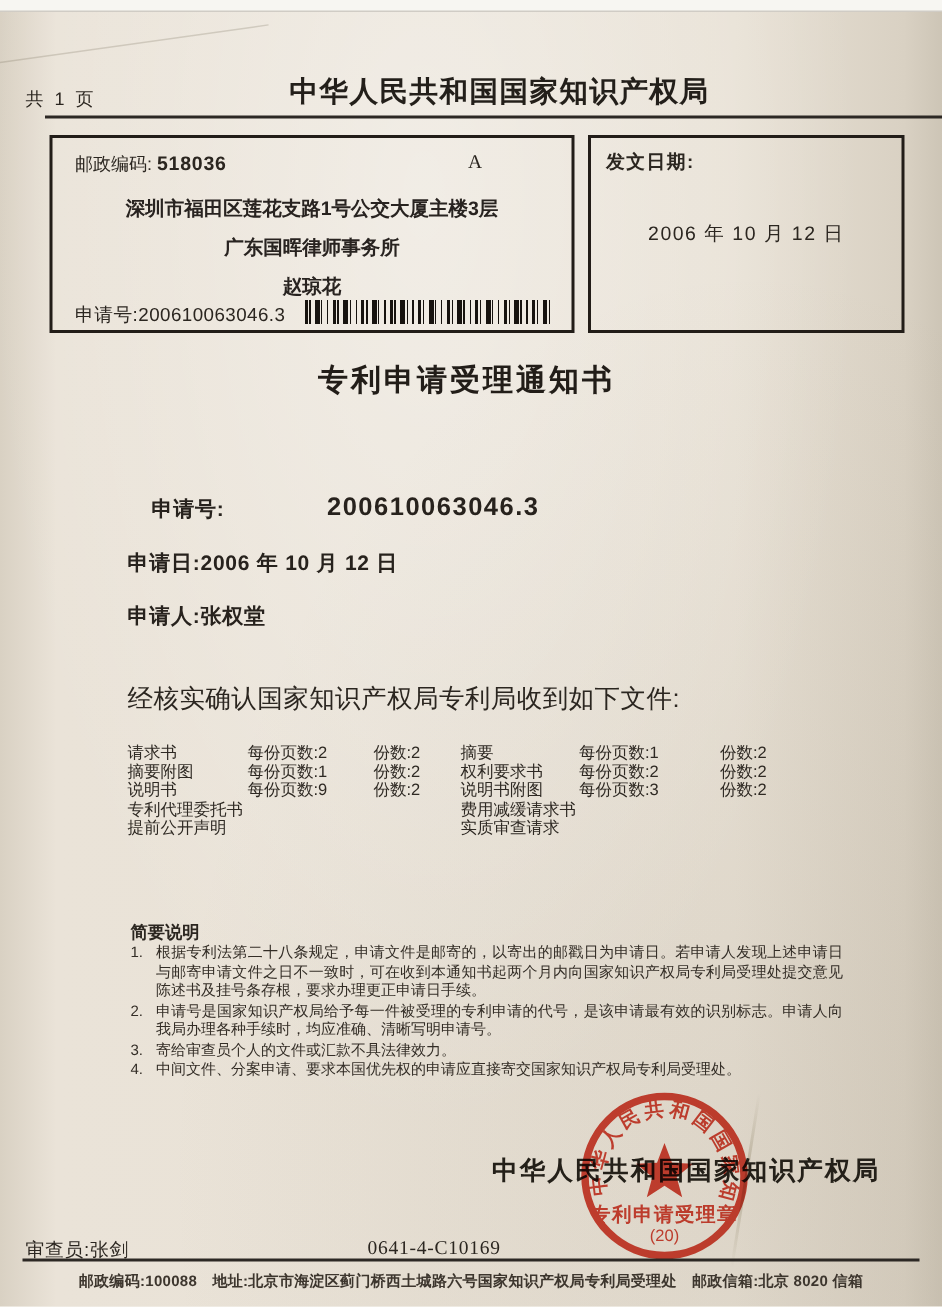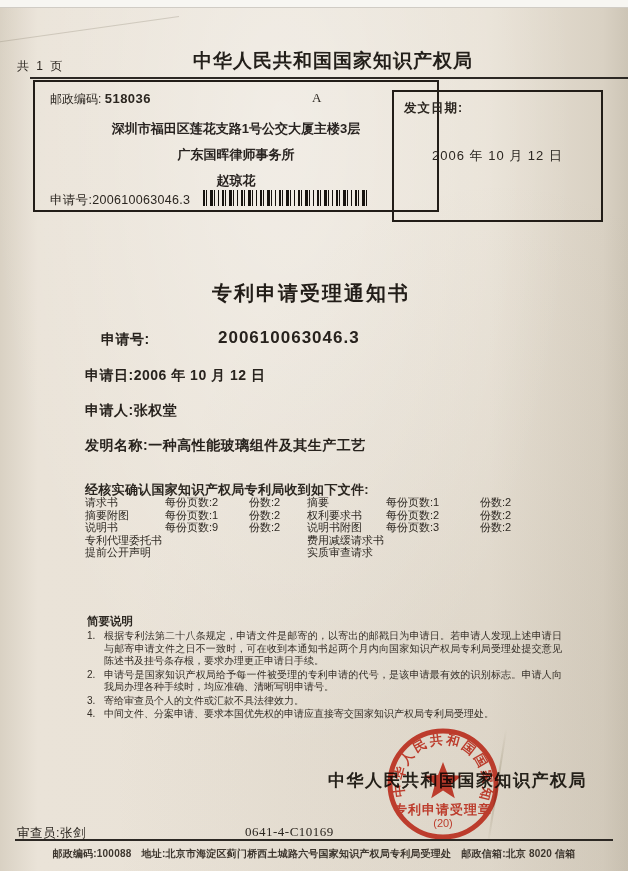--- a/index.html
+++ b/index.html
@@ -13,42 +13,42 @@
   }
   .topstrip { position:absolute; left:0; top:0; width:628px; height:8px; background:#f7f6f2; border-bottom:1px solid rgba(90,80,65,.25); }
   .crease1 { position:absolute; left:496px; top:728px; width:2px; height:118px; background:linear-gradient(180deg, rgba(140,130,100,.0), rgba(140,130,100,.45), rgba(140,130,100,.0)); transform:rotate(9deg); }
   .crease2 { position:absolute; left:-20px; top:30px; width:200px; height:1px; background:rgba(120,110,90,.25); transform:rotate(-8deg); }
 
   .abs { position:absolute; }
   .pages { left:17px; top:58px; font-size:12px; letter-spacing:2px; }
   .htitle { left:193px; top:48px; font-size:19px; font-weight:bold; letter-spacing:1px; color:#231f1a; }
   .toprule { left:30px; top:77px; width:598px; height:2px; background:#2c2824; }
 
-  .addrbox { left:33px; top:80px; width:406px; height:132px; border:2px solid #221d18; }
+  .addrbox { left:33px; top:90px; width:350px; height:132px; border:2px solid #221d18; }
   .postal { position:absolute; left:15px; top:9px; font-size:12px; }
   .postal b { font-size:13px; letter-spacing:.5px; }
   .markA { position:absolute; left:277px; top:8px; font-size:13px; font-family:"Liberation Serif","DejaVu Serif",serif; }
   .addrline { position:absolute; left:0; width:100%; text-align:center; font-size:13px; font-weight:bold; color:#282320; }
   .a1 { top:38px; } .a2 { top:64px; } .a3 { top:90px; }
   .appno { position:absolute; left:15px; top:110px; font-size:12.5px; letter-spacing:.3px; }
   .barcode { position:absolute; left:168px; top:108px; width:166px; height:16px;
     background:repeating-linear-gradient(90deg,#17130f 0 2px,transparent 2px 3px,#17130f 3px 4px,transparent 4px 7px,#17130f 7px 10px,transparent 10px 11px,#17130f 11px 12px,transparent 12px 15px,#17130f 15px 16px,transparent 16px 19px); }
 
   .datebox { left:392px; top:90px; width:211px; height:132px; border:2px solid #221d18; }
   .datelabel { position:absolute; left:10px; top:8px; font-size:12.5px; font-weight:bold; letter-spacing:1px; }
   .dateval { position:absolute; left:0; top:55px; width:100%; text-align:center; font-size:13px; letter-spacing:1px; }
 
-  .ntitle { left:212px; top:240px; font-size:20px; font-weight:bold; letter-spacing:2px; color:#221d18;margin-top:40px; }
+  .ntitle { left:212px; top:240px; font-size:20px; font-weight:bold; letter-spacing:2px; color:#221d18; }
   .para { left:63px; top:271px; width:497px; font-size:12px; line-height:17.5px; text-indent:24px; text-align:justify; color:#2e2923; }
 
   .frow { left:85px; font-size:14px; font-weight:bold; color:#27221d; letter-spacing:.5px; }
   .f0 { top:331px;margin-left:16px; } .f1 { top:367px; } .f2 { top:402px; } .f3 { top:437px; }
   .fbig { position:absolute; left:117px; top:-3px; font-size:17px; font-weight:bold; letter-spacing:1px; white-space:nowrap; }
 
-  .rechead { left:85px; top:481px; font-size:13px; font-weight:bold; letter-spacing:.3px; }
+  .rechead { left:85px; top:454px; font-size:17px; font-weight:normal; letter-spacing:.3px; }
   .reccol { font-size:11px; line-height:12.6px; color:#2e2923; }
   .recleft { left:85px; top:496px; width:215px; }
   .recright { left:307px; top:496px; width:230px; }
   .rrow { display:flex; white-space:nowrap;gap:28px; }
   .recleft .rname { width:52px; display:inline-block; }
   .recleft .rpages { width:56px; display:inline-block; }
   .recright .rname { width:51px; display:inline-block; }
   .recright .rpages { width:66px; display:inline-block; }
 
   .noteshead { left:87px; top:614px; font-size:11.5px; font-weight:bold; }
@@ -96,23 +96,20 @@
 
   <div class="abs frow f0">
     <span>申请号:</span>
     <span class="fbig">200610063046.3</span>
   </div>
   <div class="abs frow f1">
     <span>申请日:</span><span>2006 年 10 月 12 日</span>
   </div>
   <div class="abs frow f2">
     <span>申请人:</span><span>张权堂</span>
-  </div>
-  <div class="abs frow f3">
-    <span>发明名称:</span><span>一种高性能玻璃组件及其生产工艺</span>
   </div>
 
   <div class="abs rechead">经核实确认国家知识产权局专利局收到如下文件:</div>
   <div class="abs reccol recleft">
     <div class="rrow">
         <span class="rname">请求书</span>
         <span class="rpages">每份页数:2</span>
         <span class="rcopies">份数:2</span>
       </div>
     <div class="rrow">

